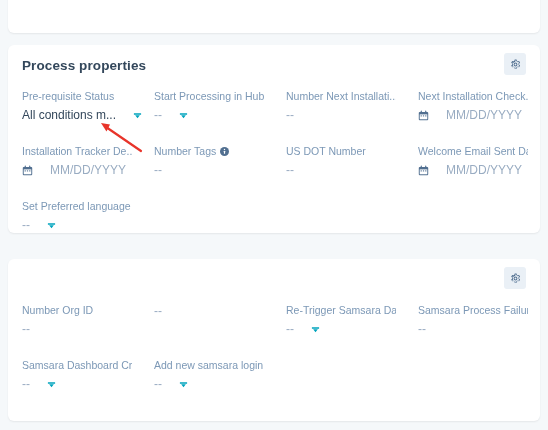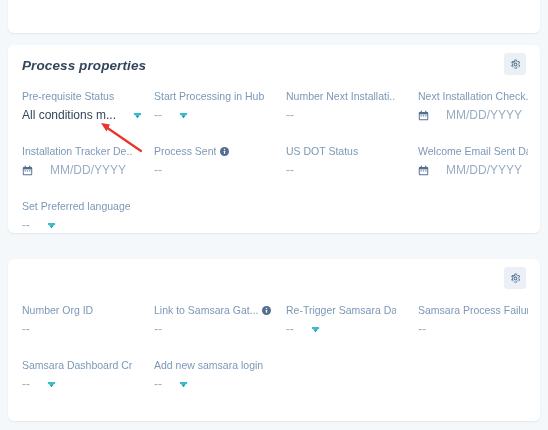--- a/index.html
+++ b/index.html
@@ -46,21 +46,20 @@
 
   .card-samsara {
     top: 259px;
     height: 162px;
   }
 
   
   .card-header {
     position: relative;
     height: 44px;
-    font-style: italic;
   }
 
   .card-title {
     position: absolute;
     left: 14px;
     top: 13px;
     font-size: 13.5px;
     font-weight: 700;
     color: #33475b;
     letter-spacing: 0.1px;
@@ -262,35 +261,35 @@
               <rect x="3.3" y="6.8" width="1.6" height="1.4" fill="#516f90"></rect>
               <rect x="6.2" y="6.8" width="1.6" height="1.4" fill="#516f90"></rect>
               <rect x="9.1" y="6.8" width="1.6" height="1.4" fill="#516f90"></rect>
             </svg>
             <span class="value-text">MM/DD/YYYY</span>
           </div>
         </div>
 
         <div class="prop-col">
           <div class="prop-label">
-            <span class="prop-label-text">Process Sent</span>
+            <span class="prop-label-text">Number Tags</span>
             <svg class="info-icon" viewBox="0 0 12 12">
               <circle cx="6" cy="6" r="6" fill="#516f90"></circle>
               <rect x="5.2" y="4.9" width="1.6" height="4.2" rx="0.6" fill="#ffffff"></rect>
               <circle cx="6" cy="3.2" r="0.95" fill="#ffffff"></circle>
             </svg>
           </div>
           <div class="prop-value muted">
             <span class="value-text">--</span>
           </div>
         </div>
 
         <div class="prop-col">
           <div class="prop-label">
-            <span class="prop-label-text">US DOT Status</span>
+            <span class="prop-label-text">US DOT Number</span>
           </div>
           <div class="prop-value muted">
             <span class="value-text">--</span>
           </div>
         </div>
 
         <div class="prop-col">
           <div class="prop-label">
             <span class="prop-label-text">Welcome Email Sent Da...</span>
           </div>
@@ -342,28 +341,20 @@
         <div class="prop-col">
           <div class="prop-label">
             <span class="prop-label-text">Number Org ID</span>
           </div>
           <div class="prop-value muted">
             <span class="value-text">--</span>
           </div>
         </div>
 
         <div class="prop-col">
-          <div class="prop-label">
-            <span class="prop-label-text">Link to Samsara Gat...</span>
-            <svg class="info-icon" viewBox="0 0 12 12">
-              <circle cx="6" cy="6" r="6" fill="#516f90"></circle>
-              <rect x="5.2" y="4.9" width="1.6" height="4.2" rx="0.6" fill="#ffffff"></rect>
-              <circle cx="6" cy="3.2" r="0.95" fill="#ffffff"></circle>
-            </svg>
-          </div>
           <div class="prop-value muted">
             <span class="value-text">--</span>
           </div>
         </div>
 
         <div class="prop-col">
           <div class="prop-label">
             <span class="prop-label-text">Re-Trigger Samsara Da...</span>
           </div>
           <div class="prop-value muted">

